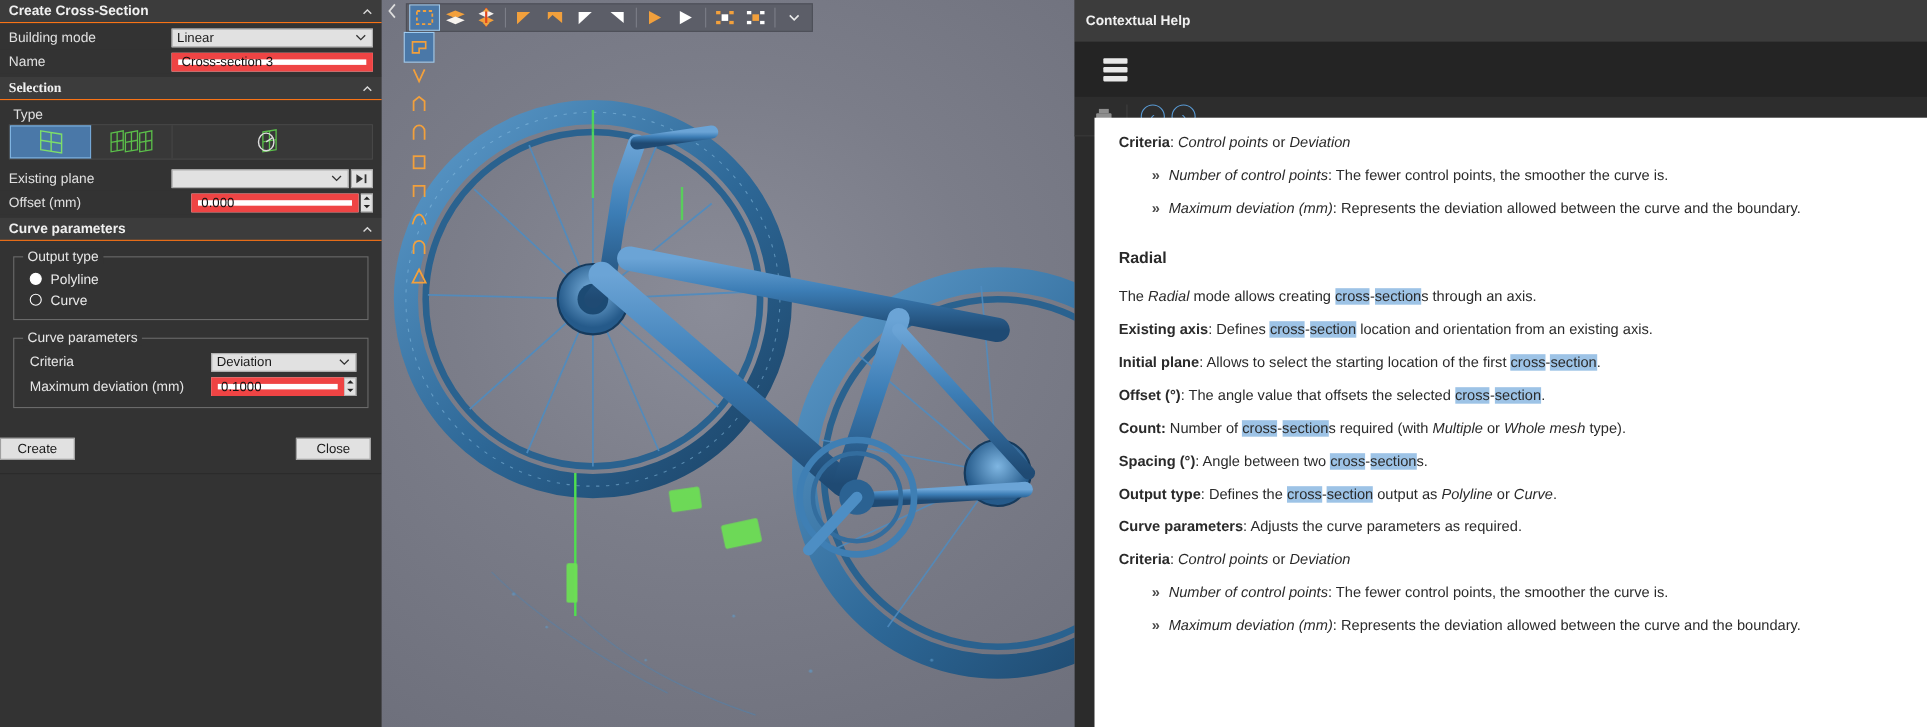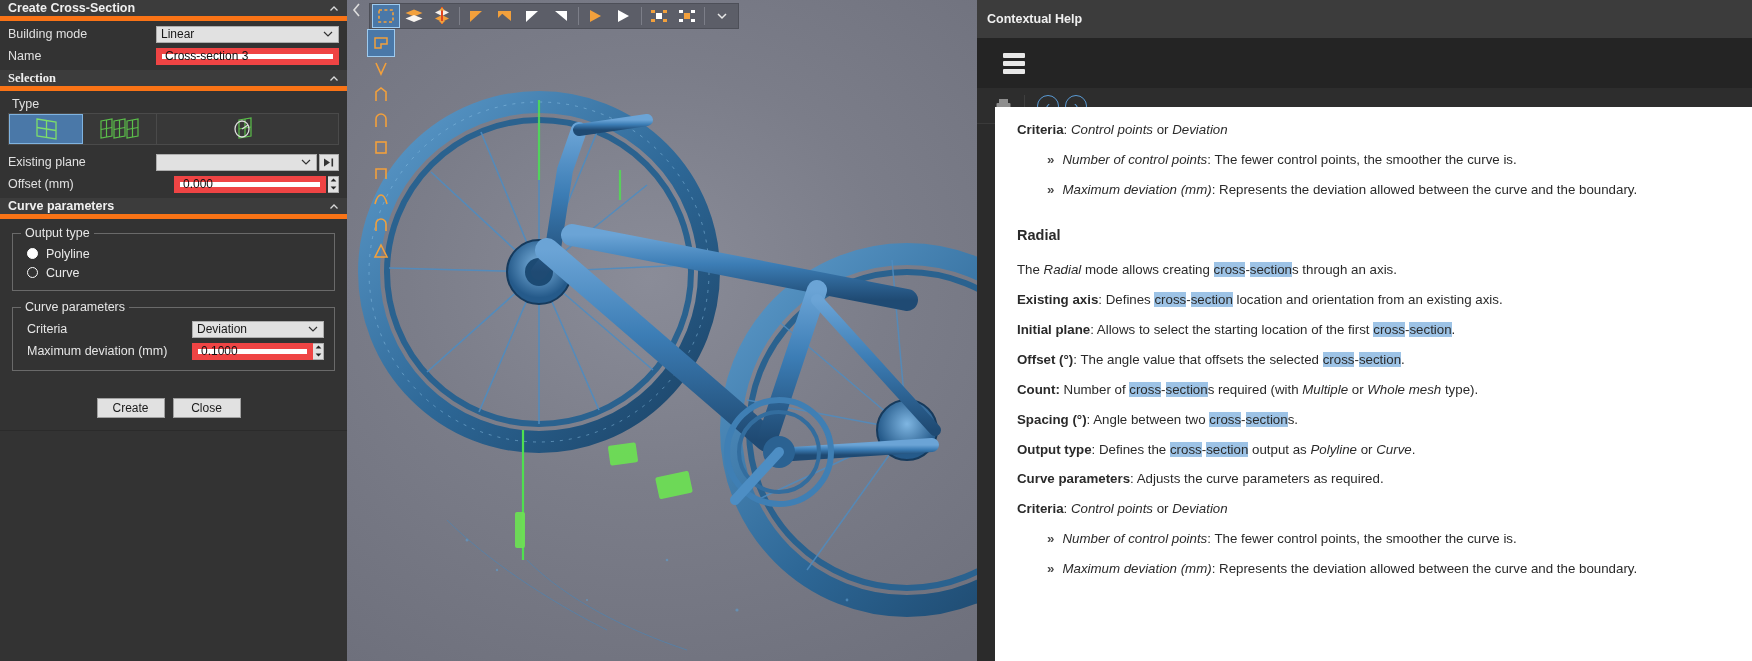--- a/index.html
+++ b/index.html
@@ -21,21 +21,21 @@
     flex: 0 0 347px;
   }
   .section-header {
     height: 21px;
     background: #3c3c3c;
     display: flex; align-items: center;
     padding: 0 8px;
     font-weight: bold;
     font-size: 12.5px;
     color: #f0f0f0;
-    border-bottom: 5px solid #f97316;
+    border-bottom: 1px solid #f97316;
     position: relative;
   }
   .section-header .chev {
     position: absolute; right: 8px; top: 50%;
     transform: translateY(-50%);
     width: 10px; height: 10px;
   }
   .row {
     display: flex; align-items: center;
     height: 22px;
@@ -103,21 +103,21 @@
 
   .spin {
     width: 11px; display: flex; flex-direction: column;
     border: 1px solid #adadad; border-left: none; height: 17px;
     background: #e1e1e1;
   }
   .spin div { flex: 1; display: flex; align-items: center; justify-content: center; }
 
   .btn-bar {
     position: absolute; left: 0; right: 0; top: 398px;
-    display: flex; justify-content: center; gap: 8px;
+    display: flex; justify-content: space-between; gap: 8px;
     padding-right: 10px;
   }
   .btn {
     width: 68px; height: 20px;
     background: #e1e1e1; color: #1a1a1a;
     border: 1px solid #a0a0a0;
     font-size: 12px;
     display: flex; align-items: center; justify-content: center;
   }
   .panel-footer {

